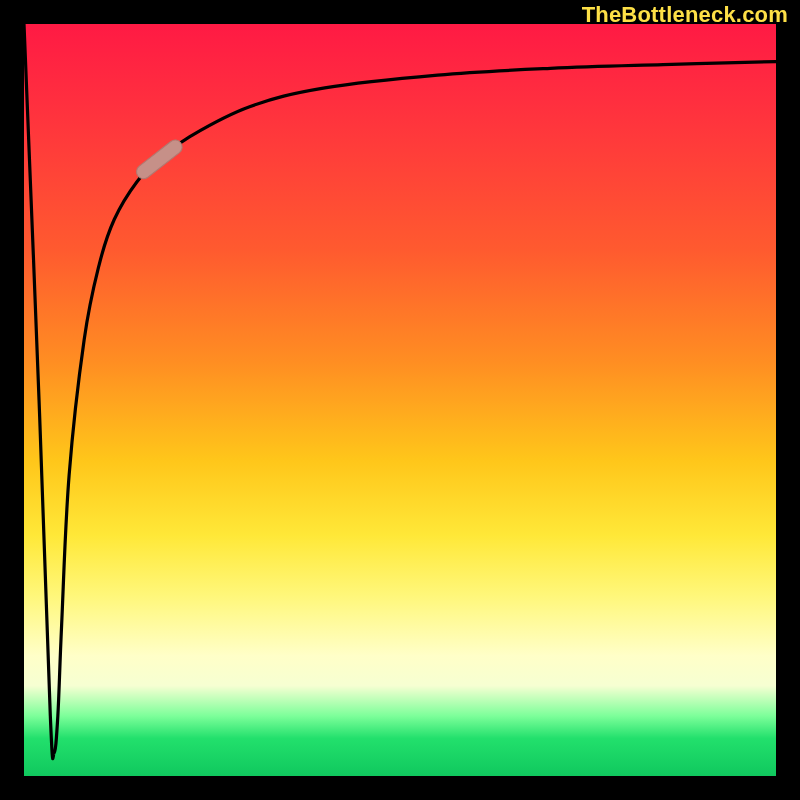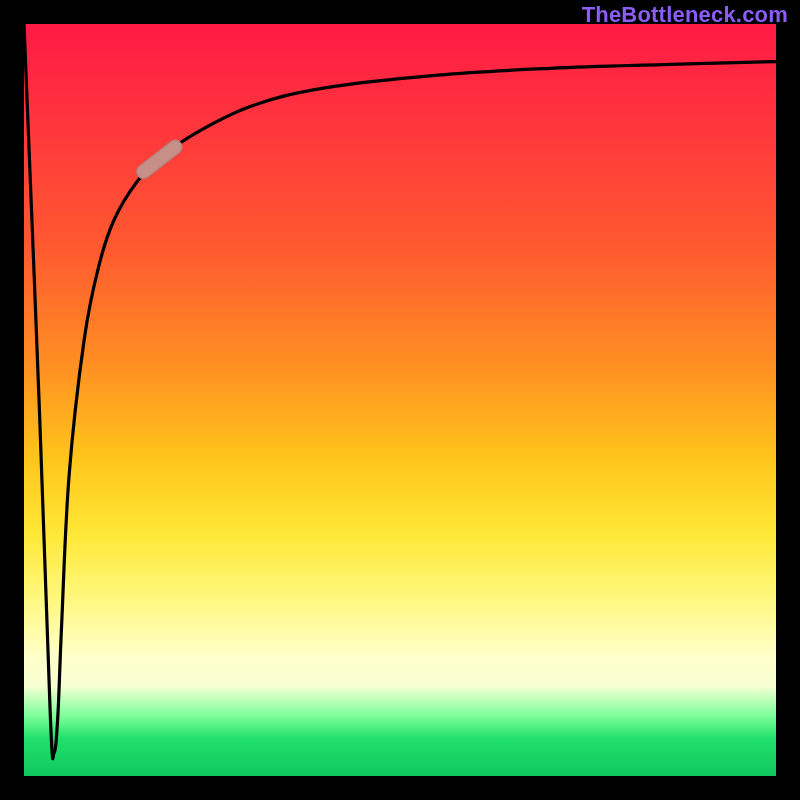--- a/index.html
+++ b/index.html
@@ -14,21 +14,21 @@
   .frame {
     position: relative;
     width: 800px;
     height: 800px;
     background: #000;
   }
   .watermark {
     position: absolute;
     top: 2px;
     right: 12px;
-    color: #8b5cf6;
+    color: #fde047;
     font-size: 22px;
     font-weight: 600;
     letter-spacing: 0.2px;
     user-select: none;
   }
   .plot-area {
     position: absolute;
     left: 24px;
     top: 24px;
     width: 752px;

